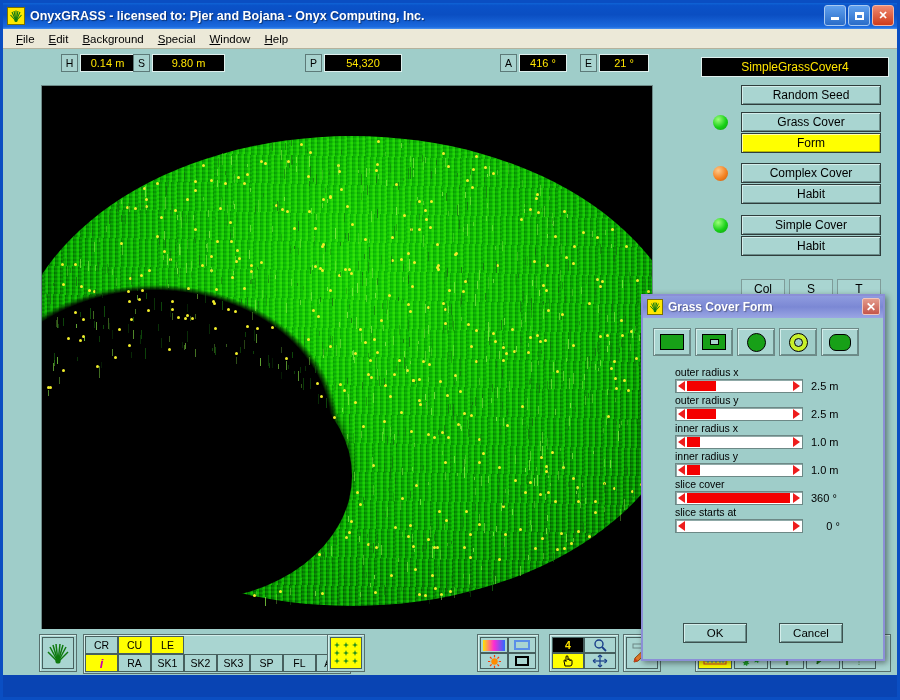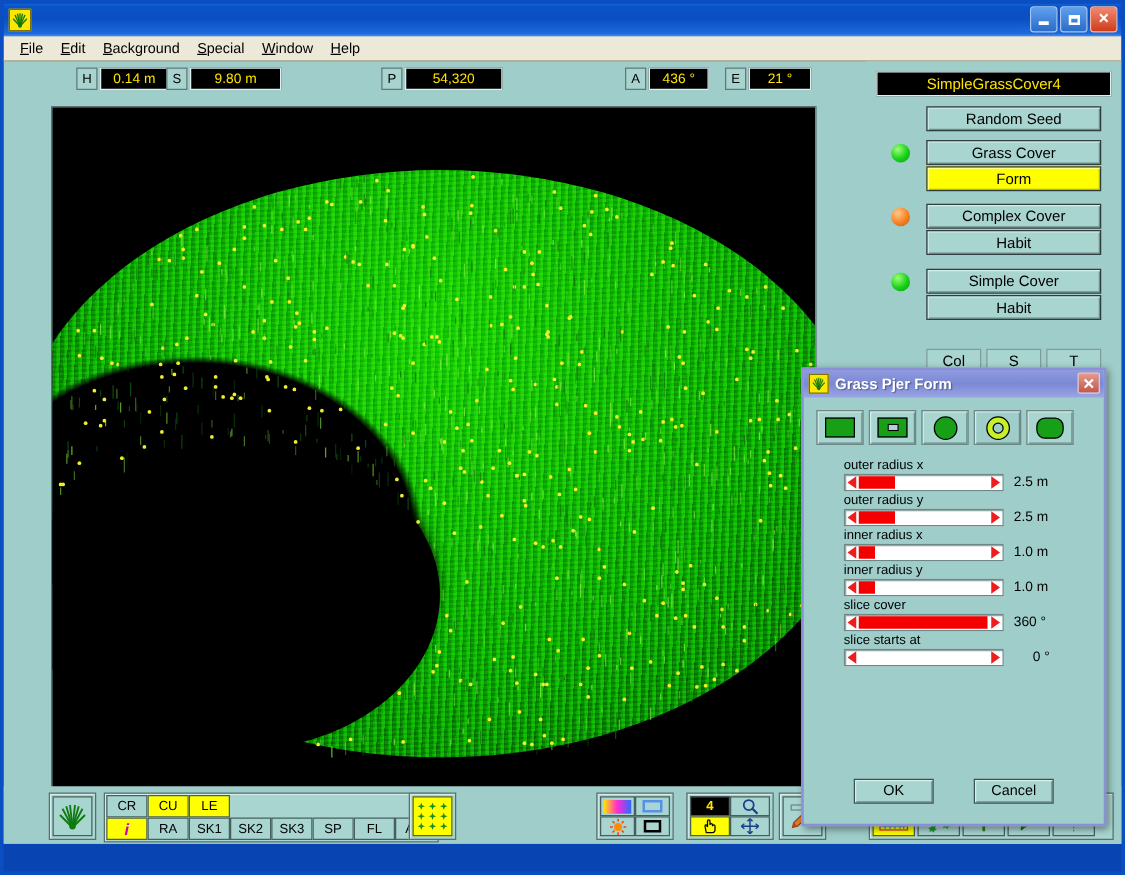--- a/index.html
+++ b/index.html
@@ -336,20 +336,21 @@
             <path d="M7 12 L5 2"></path>
             <path d="M7 12 L7 1.5"></path>
           <path d="M7 12 L9 2"></path>
             <path d="M7 12 L11 3"></path>
           <path d="M7 12 L1.5 6"></path>
             <path d="M7 12 L12.5 6"></path>
         </g>
         <circle cx="7" cy="11.5" r="1.6" fill="#127a12"></circle>
       </svg>
     </div>
+    <div class="title-text">OnyxGRASS - licensed to: Pjer and Bojana - Onyx Computing, Inc.</div>
     <div class="win-btns">
       <div class="win-btn">
           <div class="wb-min"></div>
         </div>
       <div class="win-btn">
           <div class="wb-max"></div>
         </div>
       <div class="win-btn close">
           <span class="wb-glyph">✕</span>
         </div>
@@ -375,21 +376,21 @@
       <div class="ro-group" style="left:130px;">
         <div class="ro-label">S</div>
         <div class="ro-val" style="width:73px;">9.80 m</div>
       </div>
       <div class="ro-group" style="left:302px;">
         <div class="ro-label">P</div>
         <div class="ro-val" style="width:78px;">54,320</div>
       </div>
       <div class="ro-group" style="left:497px;">
         <div class="ro-label">A</div>
-        <div class="ro-val" style="width:48px;">436 °</div>
+        <div class="ro-val" style="width:48px;">416 °</div>
       </div>
       <div class="ro-group" style="left:577px;">
         <div class="ro-label">E</div>
         <div class="ro-val" style="width:50px;">21 °</div>
       </div>
     </div>
 
     <div class="viewport">
       <div class="grass-disc">
         <div class="grass-hole"></div>
@@ -1851,21 +1852,21 @@
                 <path d="M7 12 L5 2"></path>
                 <path d="M7 12 L7 1.5"></path>
               <path d="M7 12 L9 2"></path>
                 <path d="M7 12 L11 3"></path>
               <path d="M7 12 L1.5 6"></path>
                 <path d="M7 12 L12.5 6"></path>
             </g>
             <circle cx="7" cy="11.5" r="1.6" fill="#127a12"></circle>
           </svg>
         </div>
-        <div class="dlg-title-text">Grass Pjer Form</div>
+        <div class="dlg-title-text">Grass Cover Form</div>
         <div class="dlg-close">✕</div>
       </div>
 
       <div class="shape-row">
         <div class="shape-btn">
           <div style="width:24px;height:16px;background:#17a017;border:1px solid #000;"></div>
         </div>
         <div class="shape-btn">
           <div style="width:24px;height:16px;background:#17a017;border:1px solid #000;display:flex;align-items:center;justify-content:center;">
             <div style="width:9px;height:6px;background:#a9d5d1;border:1px solid #000;"></div>

